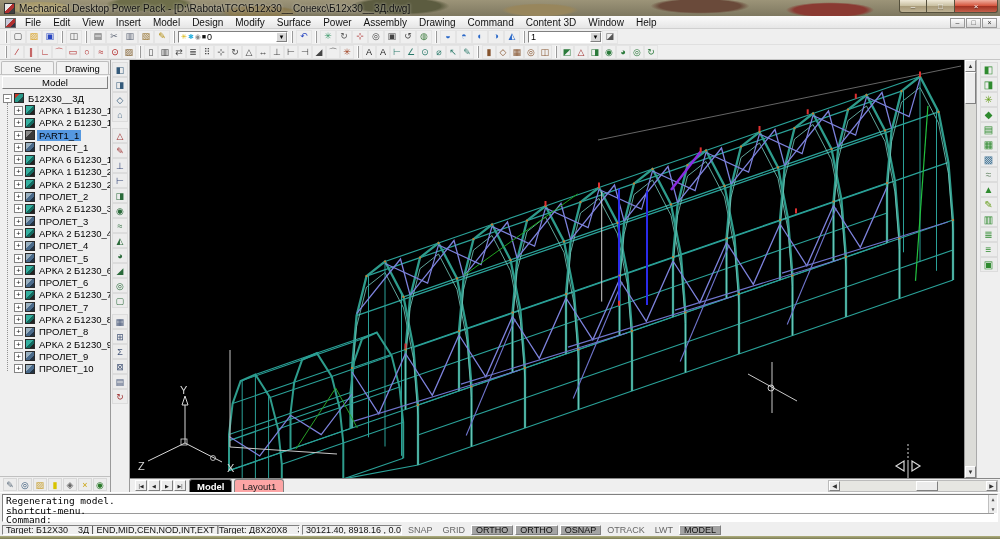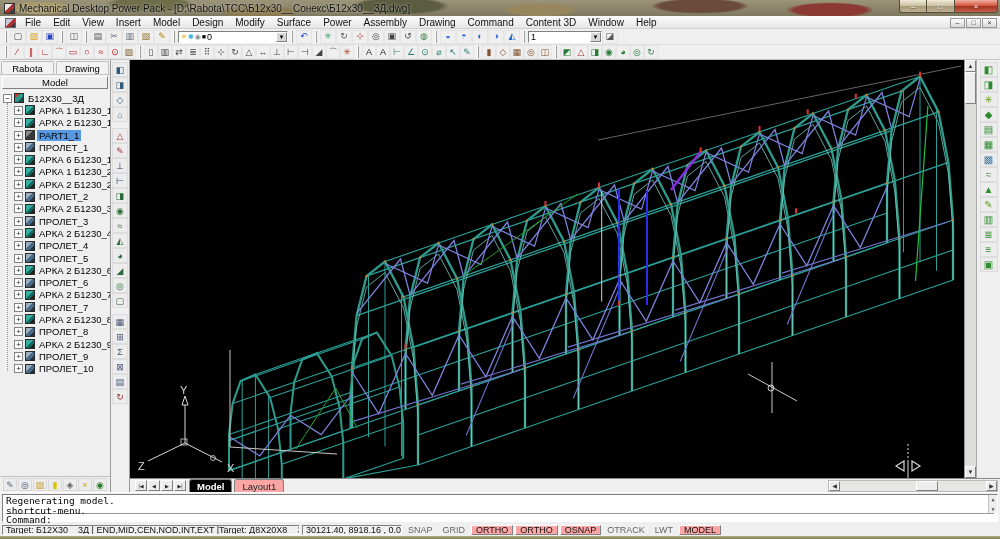--- a/index.html
+++ b/index.html
@@ -113,21 +113,21 @@
   #cmdprompt{padding-top:1px}
   #cmdsb{position:absolute;right:0;top:0;width:9px;height:18px;border-left:1px solid #c0c0c0;
     background:#eee;display:flex;flex-direction:column;justify-content:space-between;font-size:5px;text-align:center;color:#555}
   
   #status{height:12px;display:flex;align-items:center;font-size:9px;background:#efefef;padding-left:2px;color:#111}
   .scell{height:10px;border:1px solid;border-color:#808080 #fff #fff #808080;padding:0 3px;
     display:flex;align-items:center;white-space:nowrap;overflow:hidden;flex:none}
   #scell1{width:298px}
   #scell2{width:100px;margin-left:2px}
   .stog{height:10px;padding:0 4px;margin-left:2px;display:flex;align-items:center;flex:none}
-  .stog.on{border:1px solid;border-color:#fff #808080 #808080 #fff;background:#fca5a5}
+  .stog.on{border:1px solid;border-color:#fff #808080 #808080 #fff;background:#a3a3a3}
   .stog.off{color:#666}
   #strip{height:3px;background:linear-gradient(#b0b080,#7c7c54)}
 </style>
 </head>
 <body>
 
 <div id="win">
 
   <div id="title">
     <div id="appico"></div>
@@ -392,21 +392,21 @@
       </div>
       <div class="tbb">
         <span style="color: rgb(42, 122, 58);">↻</span>
       </div>
     </div>
 
   <div id="main">
     <div id="panel">
       <div id="ptabs">
         <div class="ptab">
-            <span>Rabota</span>
+            <span>Scene</span>
           </div>
         <div class="ptab">
             <span>Drawing</span>
           </div>
       </div>
       <div id="pmodel">
           <span>Model</span>
         </div>
       <div id="tree">
           <div id="treeline"></div>

